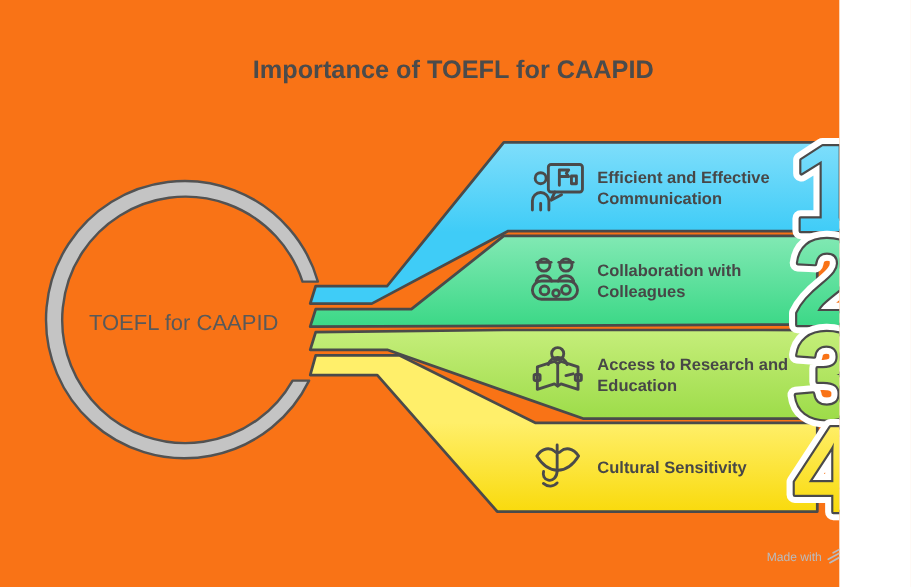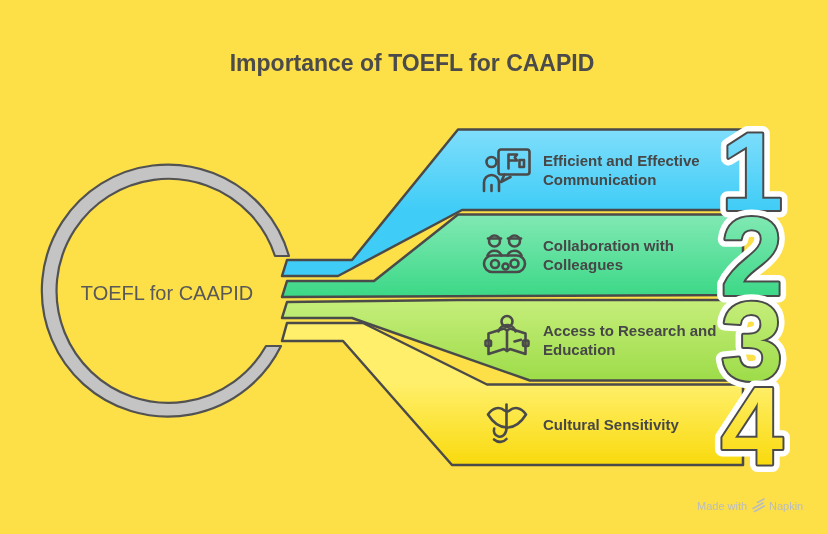--- a/index.html
+++ b/index.html
@@ -1,16 +1,16 @@
 <!DOCTYPE html>
 <html><head>
 <meta charset="utf-8">
 <style>
   html,body{margin:0;padding:0;background:#fff;}
-  .stage{position:relative;width:828px;height:534px;background:#fde047;overflow:hidden;
+  .stage{position:relative;width:763px;height:534px;background:#f97316;overflow:hidden;
          font-family:"Liberation Sans","DejaVu Sans",sans-serif;}
   svg text{font-family:"Liberation Sans","DejaVu Sans",sans-serif;}
   .title{font-size:23px;font-weight:700;fill:#4b4b4b;text-anchor:middle;}
   .center-label{font-size:20px;font-weight:400;fill:#595959;text-anchor:middle;}
   .ring{fill:#c4c4c4;stroke:#525252;stroke-width:2.2;stroke-linejoin:round;}
   .ribbon{stroke:#4a4a4a;stroke-width:2.5;stroke-linejoin:round;}
   .step-label{font-size:15px;font-weight:700;fill:#474747;}
   .num-casing{font-size:112px;font-weight:700;text-anchor:middle;fill:none;
               stroke:#ffffff;stroke-width:15;stroke-linejoin:round;}
   .num{font-size:112px;font-weight:700;text-anchor:middle;stroke:#4a4a4a;

